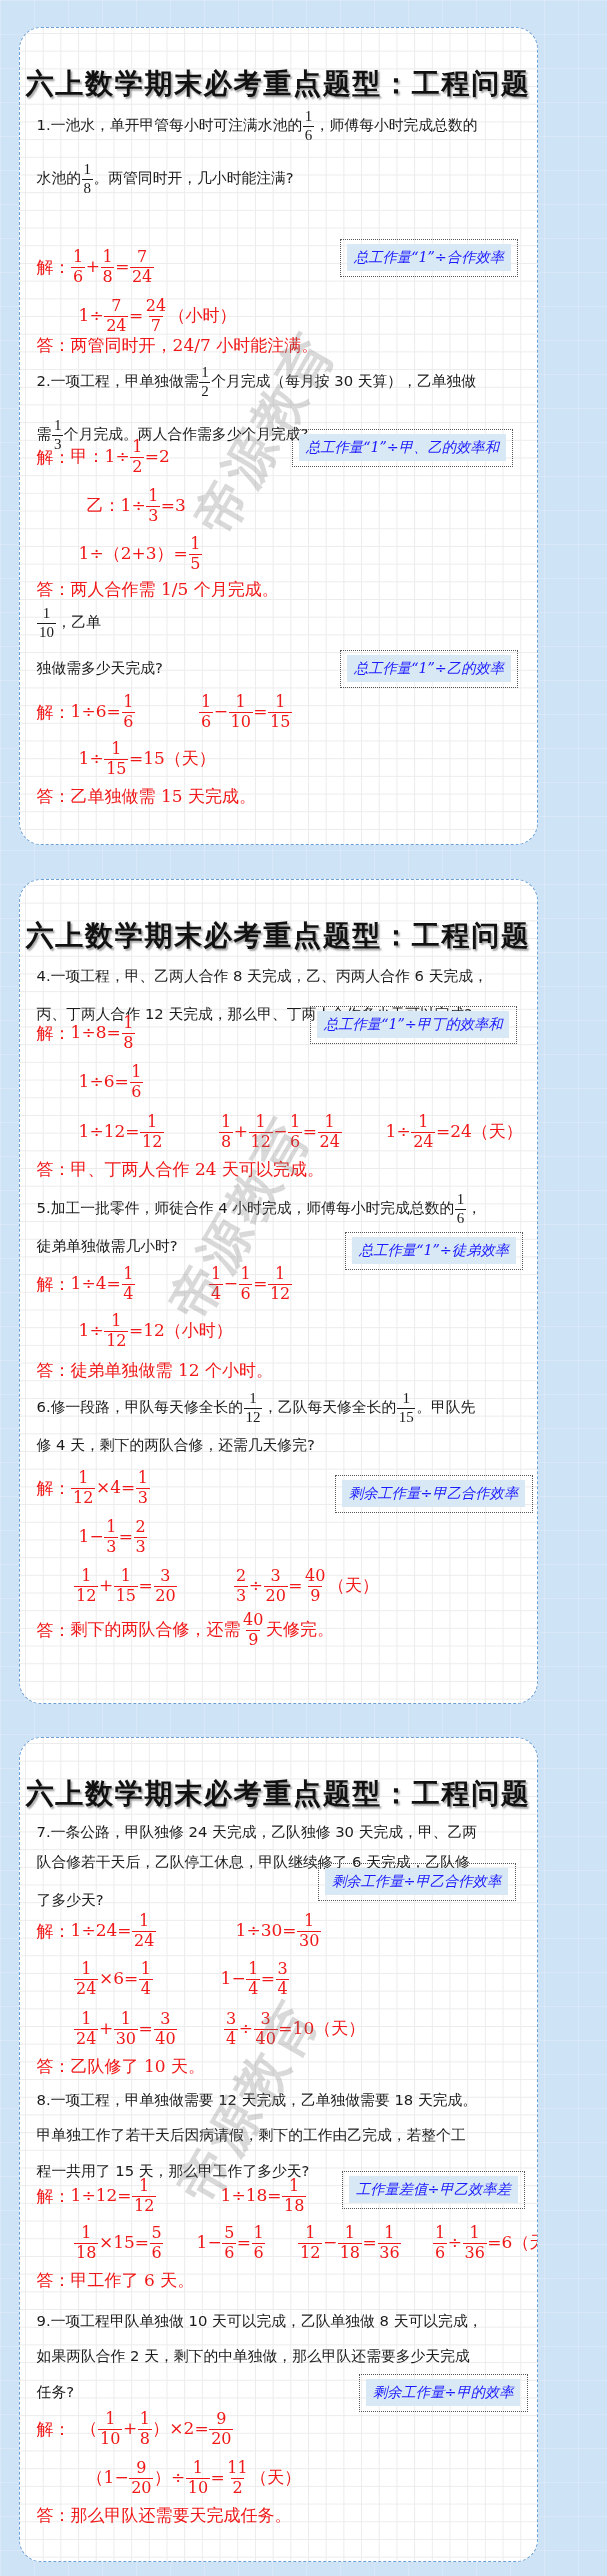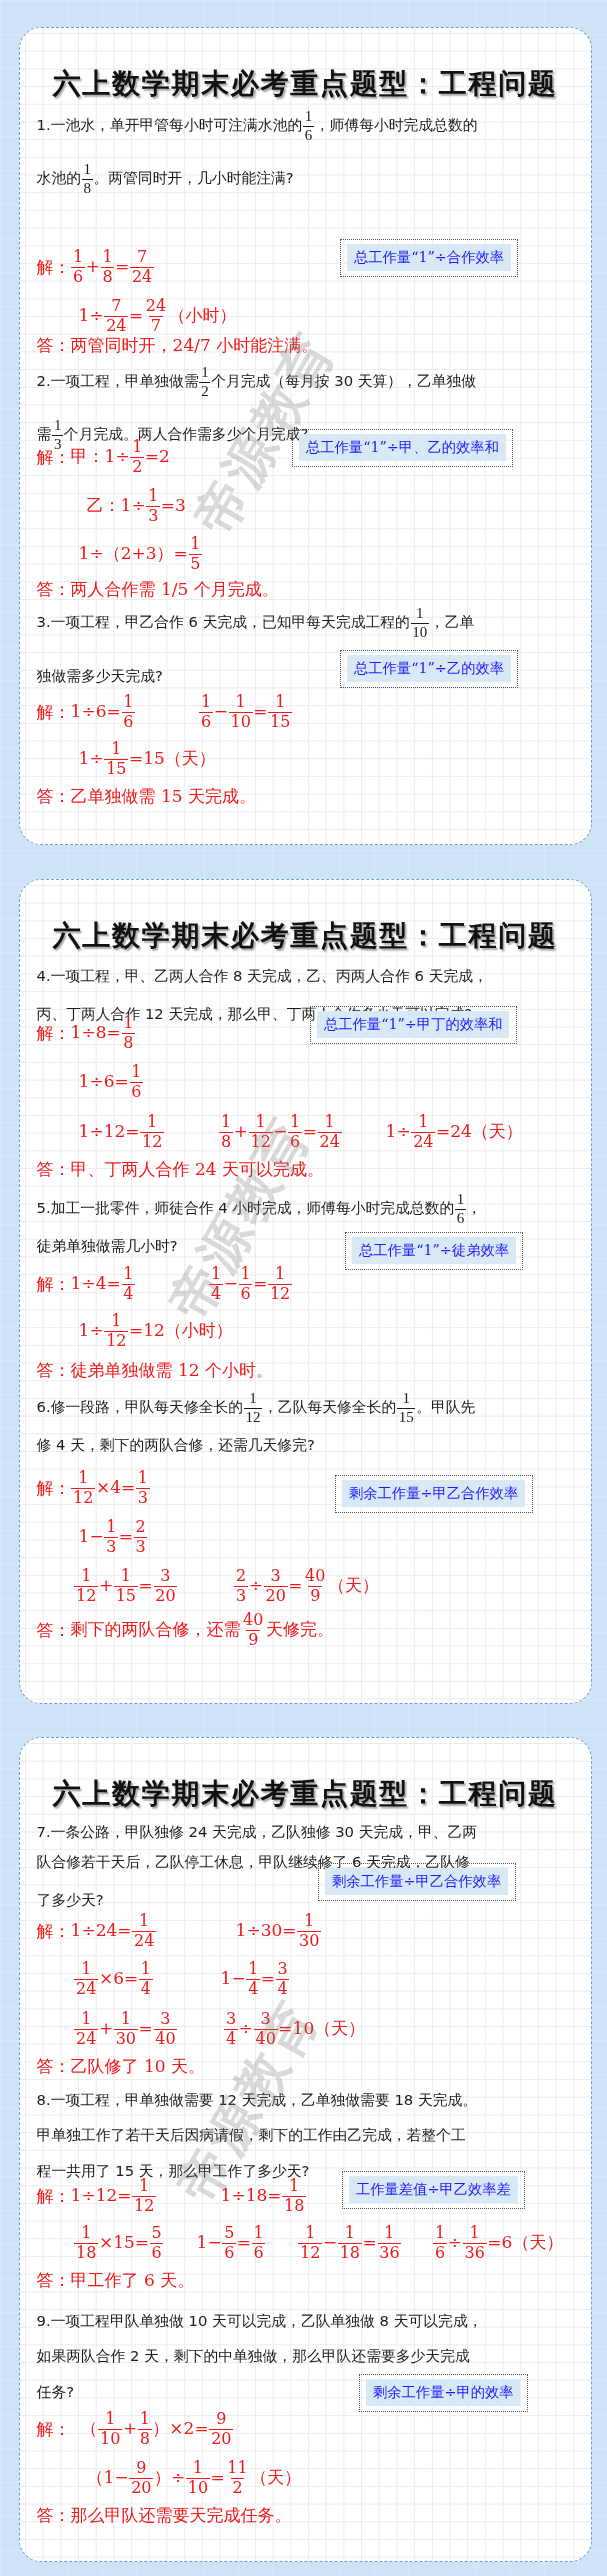--- a/index.html
+++ b/index.html
@@ -9,21 +9,21 @@
     background: #cfe3f6;
     background-image:
       linear-gradient(90deg, rgba(255,255,255,0.18) 0 0.8px, transparent 0.8px),
       linear-gradient(180deg, rgba(255,255,255,0.18) 0 0.8px, transparent 0.8px);
     background-size: 34px 34px, 34px 34px;
     font-family: "DejaVu Sans", "Liberation Sans", sans-serif;
   }
   .panel {
     position: absolute;
     left: 18.6px;
-    width: 573px;
+    width: 519px;
     background-color: #ffffff;
     background-image:
       linear-gradient(90deg, #ececec 0 0.8px, transparent 0.8px),
       linear-gradient(180deg, #ececec 0 0.8px, transparent 0.8px);
     background-size: 17.7px 17.7px, 17.7px 17.7px;
     background-position: 5px 5px;
     border: 1.7px dashed #6b9fd6;
     border-radius: 22px;
     overflow: hidden;
   }
@@ -82,20 +82,21 @@
     background: transparent;
   }
   .hint-inner {
     background: #d8e8f4;
     color: #1a1aff;
     font-family: "DejaVu Serif", "Liberation Serif", serif;
     font-size: 14.3px;
     padding: 5px 6.7px;
     white-space: nowrap;
     line-height: 1.2;
+    font-style: italic;
   }
   .watermark {
     position: absolute;
     font-family: "DejaVu Sans", sans-serif;
     font-size: 52px;
     color: rgba(120,120,120,0.28);
     transform: rotate(-60deg);
     transform-origin: center;
     white-space: nowrap;
     letter-spacing: 3.4px;
@@ -181,25 +182,25 @@
           <span class="num">1</span>
           <span class="den">5</span>
         </span></span>
   </div>
   <div class="abs ans" style="left:17px; top:550px;">
     <span>答：</span>
     <span><span class="tok">两人合作需 1/5 个月完成。</span></span>
   </div>
 
   <div class="abs q" style="left:17px; top:578px;">
-    <div><span class="tok">3.一项工程，甲乙合作 6 天完成，已知甲每天完成工程的</span><span class="frac">
+    <div><span class="frac">
           <span class="num">1</span>
           <span class="den">10</span>
         </span><span class="tok">，乙单</span></div>
-    <div style="margin-top:23px;"><span class="tok">独做需多少天完成?</span></div>
+    <div style="margin-top:15px;"><span class="tok">独做需多少天完成?</span></div>
   </div>
   <div class="hint" style="left:320px; top:622px;">
     <div class="hint-inner">总工作量“1”÷乙的效率</div>
   </div>
   <div class="abs sol" style="left:17px; top:666px;">
     <span>解：</span>
     <span><span class="tok">1÷6=</span><span class="frac">
           <span class="num">1</span>
           <span class="den">6</span>
         </span></span>

